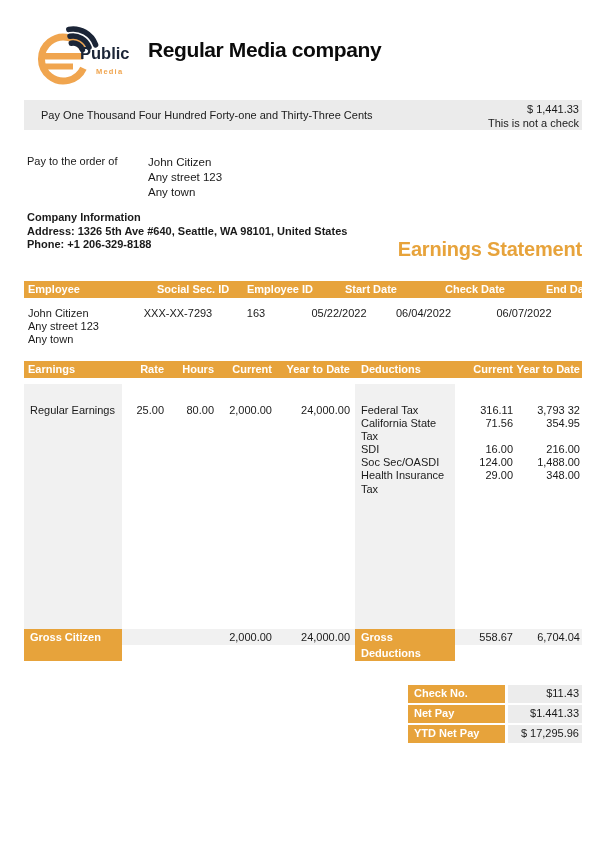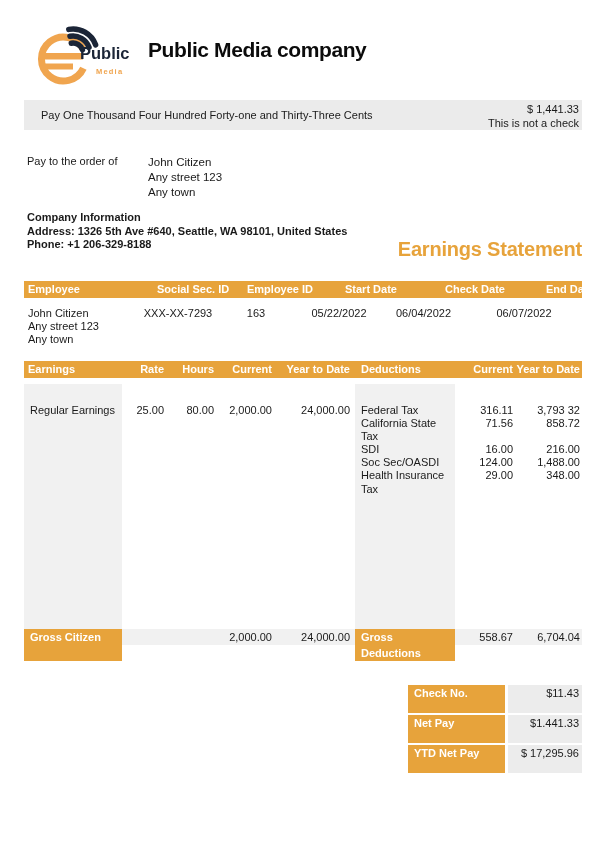--- a/index.html
+++ b/index.html
@@ -65,42 +65,42 @@
 
   .ded-list{position:absolute;left:355px;top:404px;width:227px;font-size:11px;}
   .ded-row{display:grid;grid-template-columns:100px 58px 69px;line-height:13.1px;}
   .ded-row .name{padding-left:6px;}
 
   .gross-row{top:629px;height:16px;background:var(--panel-gray);font-size:11px;line-height:16px;}
   .gold-cell{background:var(--gold);color:#ffffff;font-weight:bold;padding-left:6px;}
 
   
   .summary{position:absolute;left:408px;top:685px;width:174px;}
-  .summary-row{display:flex;margin-bottom:2px;height:28px;}
+  .summary-row{display:flex;margin-bottom:2px;height:18px;}
   .summary-label{width:97px;background:var(--gold);color:#ffffff;font-weight:bold;font-size:11px;line-height:16px;padding-left:6px;}
   .summary-value{width:74px;margin-left:3px;background:var(--cell-gray);font-size:11px;line-height:16px;text-align:right;padding-right:3px;}
 </style>
 </head>
 <body>
 
 <div id="page">
 
   <div class="logo">
     <svg width="120" height="76" viewBox="0 0 120 76">
       <path d="M53.4,37.7 A22,22 0 1 0 53.4,56.3" fill="none" stroke="var(--orange)" stroke-width="7"></path>
       <rect x="11" y="41" width="42" height="6.5" fill="var(--orange)"></rect>
       <rect x="13" y="51.5" width="30" height="6" fill="var(--orange)"></rect>
       <path d="M41.3,31.2 A10,10 0 0 1 52.4,37.6" fill="none" stroke="var(--navy)" stroke-width="5.5" stroke-linecap="round"></path>
       <path d="M40,24.3 A17,17 0 0 1 59,35.2" fill="none" stroke="var(--navy)" stroke-width="5.5" stroke-linecap="round"></path>
       <path d="M38.8,17.4 A24,24 0 0 1 65.6,32.8" fill="none" stroke="var(--navy)" stroke-width="5.5" stroke-linecap="round"></path>
       <text x="50" y="47" font-size="16.5" font-weight="bold" fill="var(--navy)">Public</text>
       <text x="66" y="62" font-size="7.5" font-weight="bold" letter-spacing="1.2" fill="var(--orange)">Media</text>
     </svg>
   </div>
-  <h1 class="title">Public Media company</h1>
+  <h1 class="title">Regular Media company</h1>
 
   <div class="paybar">
     <div class="paybar-words">Pay One Thousand Four Hundred Forty-one and Thirty-Three Cents</div>
     <div class="paybar-right">
       <div>$ 1,441.33</div>
       <div>This is not a check</div>
     </div>
   </div>
 
   <div class="payto-label">Pay to the order of</div>
@@ -167,21 +167,21 @@
 
       <div class="ded-row">
         <div class="name">Federal Tax</div>
         <div class="num">316.11</div>
         <div class="num-pad">3,793 32</div>
       </div>
 
       <div class="ded-row">
         <div class="name">California State Tax</div>
         <div class="num">71.56</div>
-        <div class="num-pad">858.72</div>
+        <div class="num-pad">354.95</div>
       </div>
 
       <div class="ded-row">
         <div class="name">SDI</div>
         <div class="num">16.00</div>
         <div class="num-pad">216.00</div>
       </div>
 
       <div class="ded-row">
         <div class="name">Soc Sec/OASDI</div>

